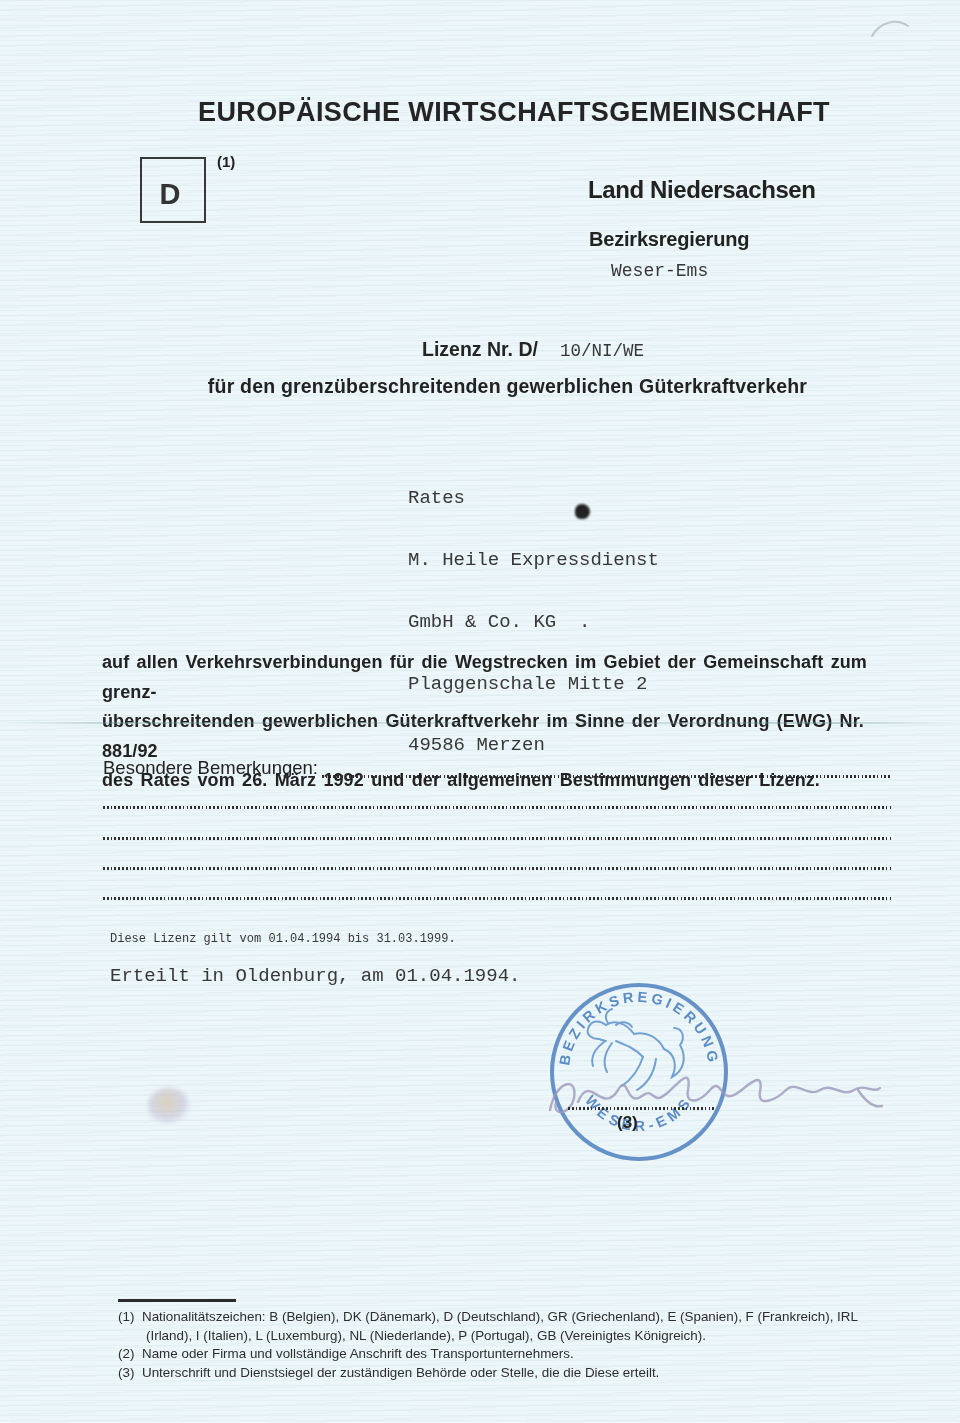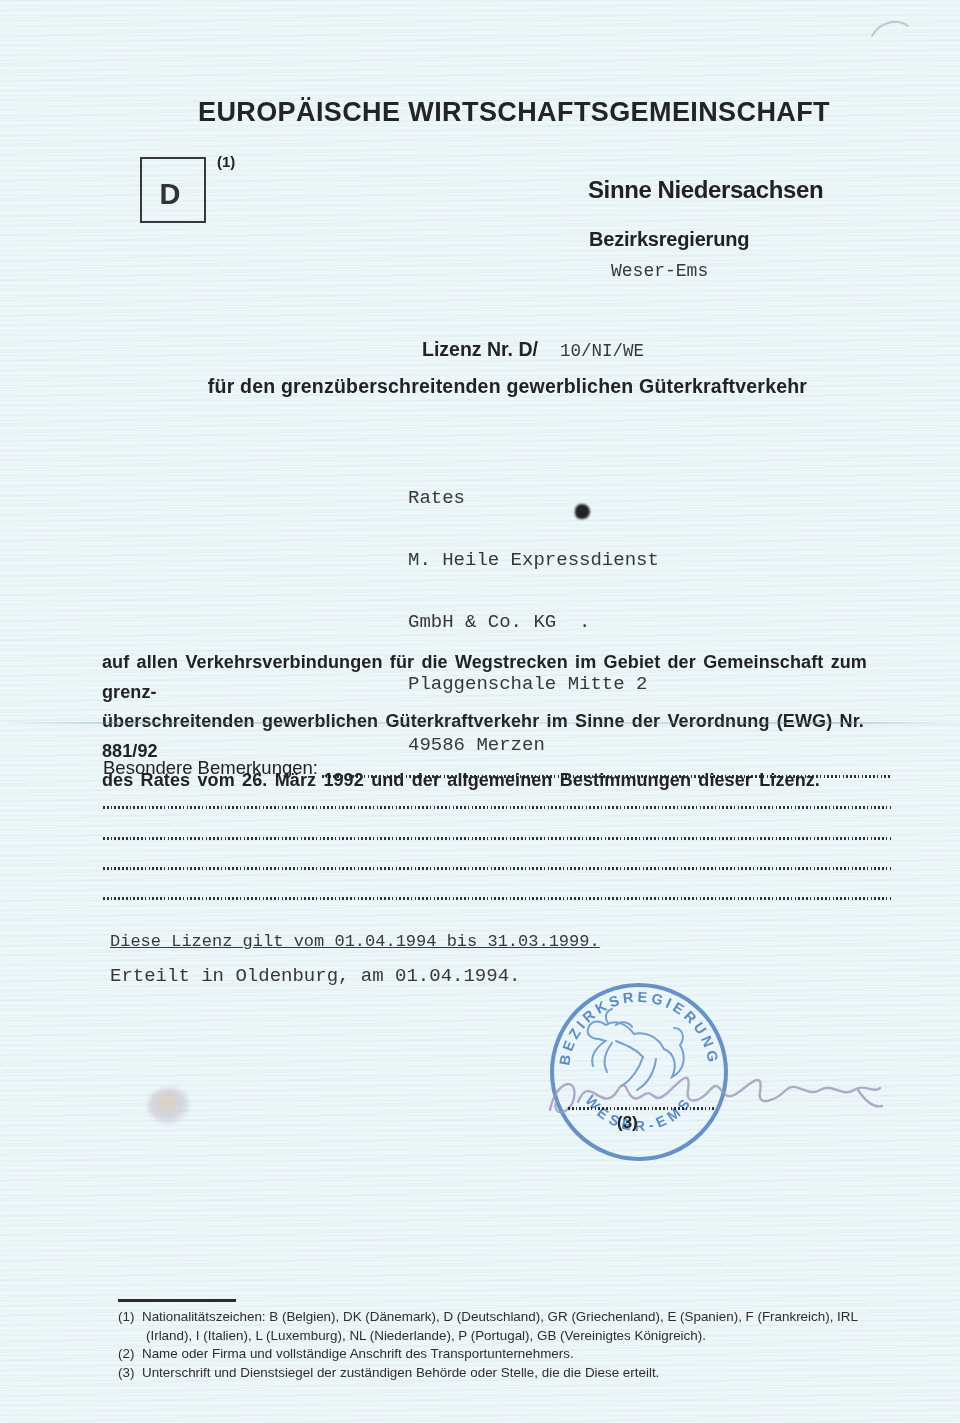--- a/index.html
+++ b/index.html
@@ -35,21 +35,21 @@
   .crease{left:0;top:722px;width:960px;height:2px;
           background:linear-gradient(90deg, rgba(110,150,160,.0), rgba(110,150,160,.38) 12%, rgba(110,150,160,.18) 55%, rgba(110,150,160,.4) 88%, rgba(110,150,160,0));}
   .remarks-label{left:103px;top:757px;font-size:18.5px;font-weight:normal;}
   .dot{height:3px;
        background-image:repeating-linear-gradient(90deg,#2e2e2e 0 1.7px, rgba(0,0,0,0) 1.7px 3.8px);}
   .dotA{left:322px;top:775px;width:568px;}
   .dotB1{left:103px;top:806px;width:790px;}
   .dotB2{left:103px;top:837px;width:790px;}
   .dotB3{left:103px;top:867px;width:790px;}
   .dotB4{left:103px;top:897px;width:790px;}
-  .validity{left:110px;top:932px;font-size:17px;text-decoration:underline;}
+  .validity{left:110px;top:932px;font-size:12px;}
   .issued{left:110px;top:965px;font-size:19px;}
   .stamp{left:546px;top:979px;}
   .signature{left:540px;top:1044px;}
   .sigdot{left:568px;top:1107px;width:148px;z-index:5;}
   .sigref{left:617px;top:1113px;font-size:17px;font-weight:bold;z-index:5;}
   .smudge{left:148px;top:1088px;width:42px;height:36px;border-radius:50%;
           background:radial-gradient(ellipse at 45% 40%, rgba(205,180,140,.55), rgba(170,160,200,.35) 55%, rgba(255,255,255,0) 75%);
           filter:blur(2px);}
   .penmark{left:868px;top:12px;opacity:.55;}
   .fsep{left:118px;top:1299px;width:118px;height:3px;background:#2c2c2c;}
@@ -62,21 +62,21 @@
 
 <div id="page">
 
   <div class="abs title">EUROPÄISCHE WIRTSCHAFTSGEMEINSCHAFT</div>
 
   <div class="abs dbox">
     <span>D</span>
   </div>
   <div class="abs fnref1">(1)</div>
 
-  <div class="abs land">Sinne Niedersachsen</div>
+  <div class="abs land">Land Niedersachsen</div>
   <div class="abs office">Bezirksregierung</div>
   <div class="abs region mono">Weser-Ems</div>
 
   <div class="abs liz">
     <span class="bold">Lizenz Nr. D/</span><span class="num mono">10/NI/WE</span>
   </div>
   <div class="abs subtitle">für den grenzüberschreitenden gewerblichen Güterkraftverkehr</div>
 
   <div class="abs holder mono">
     <div>Rates</div>

